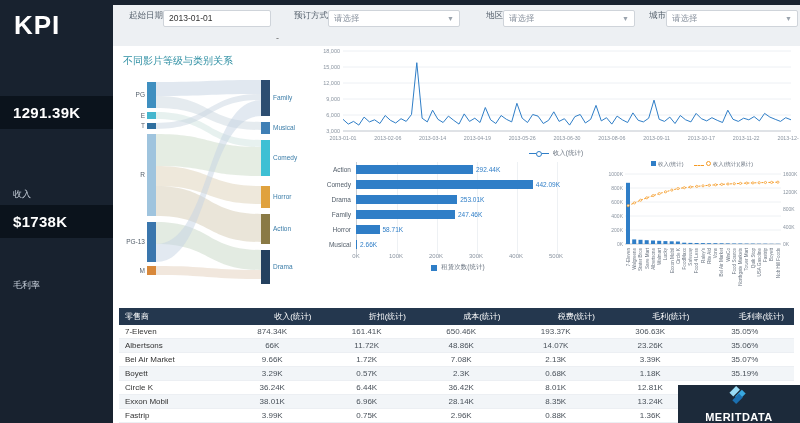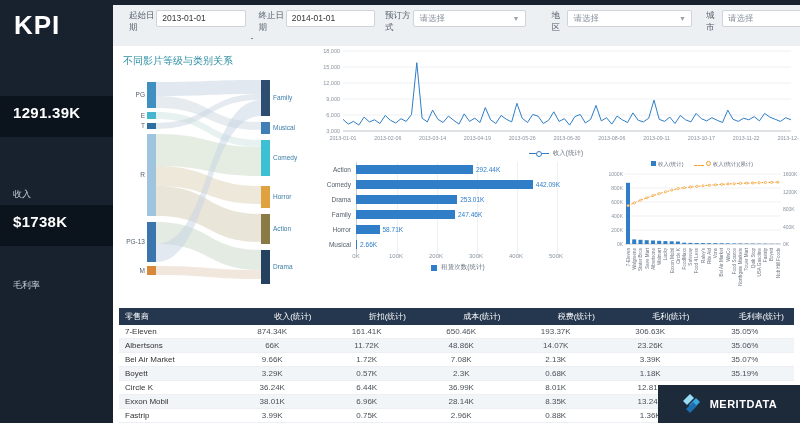--- a/index.html
+++ b/index.html
@@ -6,21 +6,21 @@
   body{
     width:800px;height:423px;overflow:hidden;position:relative;
     font-family:"Liberation Sans","DejaVu Sans",sans-serif;
     background:#ffffff;
   }
   
   .sidebar{position:absolute;left:0;top:0;width:113px;height:423px;background:#18222f;z-index:4;}
   .app-title{color:#fff;font-size:26px;font-weight:bold;padding:10px 8px 0 14px;letter-spacing:1px;}
   .kpi{position:absolute;left:0;width:113px;}
   .kpi .lbl{color:#c7d0db;font-size:9px;padding:0 0 4px 13px;}
-  .kpi .val{background:#0b131c;color:#fff;font-size:15px;font-weight:bold;padding:8px 0 16px 13px;letter-spacing:.3px;}
+  .kpi .val{background:#0b131c;color:#fff;font-size:15px;font-weight:bold;padding:8px 0 8px 13px;letter-spacing:.3px;}
   .kpi1{top:96px;}.kpi2{top:188px;}.kpi3{top:279px;}
   
   .topstrip{position:absolute;left:113px;top:0;right:0;height:5px;background:#18222f;}
   .filters{position:absolute;left:113px;top:5px;right:0;height:41px;background:#edf0f3;
     display:flex;align-items:flex-start;padding:5px 0 0 16px;box-sizing:border-box;}
   .fgroup{display:flex;flex-direction:row;}
   .flabel{font-size:8.5px;color:#55606c;margin-bottom:3px;}
   .fld{width:96px;height:15px;background:#fff;border:1px solid #cfd4da;border-radius:2px;
     font-size:8.5px;color:#333;line-height:15px;padding:0 5px;}
   .fld.select{width:120px;display:flex;justify-content:space-between;color:#8b94a0;}
@@ -57,22 +57,22 @@
   .table-panel{position:absolute;left:6px;top:262px;right:6px;bottom:2px;}
   table{width:100%;border-collapse:collapse;font-size:8px;table-layout:fixed;}
   thead th{background:#24374e;color:#fff;font-weight:normal;padding:3px 10px 3px 6px;
     text-align:right;font-size:8px;white-space:nowrap;overflow:hidden;}
   thead th:first-child{text-align:left;width:92px;margin-top:18px;}
   tbody td{padding:2px 10px 2px 6px;text-align:center;color:#49515a;
     border-bottom:1px solid #eceff3;white-space:nowrap;overflow:hidden;}
   tbody td:first-child{text-align:left;color:#333;}
   tbody tr:nth-child(even){background:#f2f5f8;}
   
-  .brand{position:absolute;right:0;bottom:0;width:142px;height:38px;background:#1c2a3a;
-    display:flex;align-items:center;justify-content:center;gap:5px;z-index:5;}
+  .brand{position:absolute;right:0;bottom:0;width:122px;height:38px;background:#1c2a3a;
+    display:flex;align-items:center;justify-content:center;gap:5px;z-index:5;flex-direction:column;}
   .brand-name{color:#fff;font-size:11px;font-weight:bold;letter-spacing:.5px;}
 </style>
 </head>
 <body>
 
 <aside class="sidebar">
   <div class="app-title">KPI</div>
   <div class="kpi kpi1">
     <div class="val">1291.39K</div>
   </div>
@@ -86,24 +86,20 @@
 </aside>
 
 <div class="topstrip"></div>
 
 <header class="filters">
   <div class="fgroup">
     <div class="flabel">起始日期</div>
     <div class="fld">2013-01-01</div>
   </div>
   <span class="sep">-</span>
-  <div class="fgroup">
-    <div class="flabel">终止日期</div>
-    <div class="fld">2014-01-01</div>
-  </div>
   <div class="fgroup" style="margin-left:10px;">
     <div class="flabel">预订方式</div>
     <div class="fld select">
       <span>请选择</span>
       <span class="chev">▼</span>
     </div>
   </div>
   <div class="fgroup" style="margin-left:26px;">
     <div class="flabel">地区</div>
     <div class="fld select">
@@ -408,21 +404,21 @@
             <td>0.57K</td>
             <td>2.3K</td>
             <td>0.68K</td>
             <td>1.18K</td>
             <td>35.19%</td>
           </tr>
           <tr>
             <td>Circle K</td>
             <td>36.24K</td>
             <td>6.44K</td>
-            <td>36.99K</td>
+            <td>36.42K</td>
             <td>8.01K</td>
             <td>12.81K</td>
             <td>35.34%</td>
           </tr>
           <tr>
             <td>Exxon Mobil</td>
             <td>38.01K</td>
             <td>6.96K</td>
             <td>28.14K</td>
             <td>8.35K</td>

